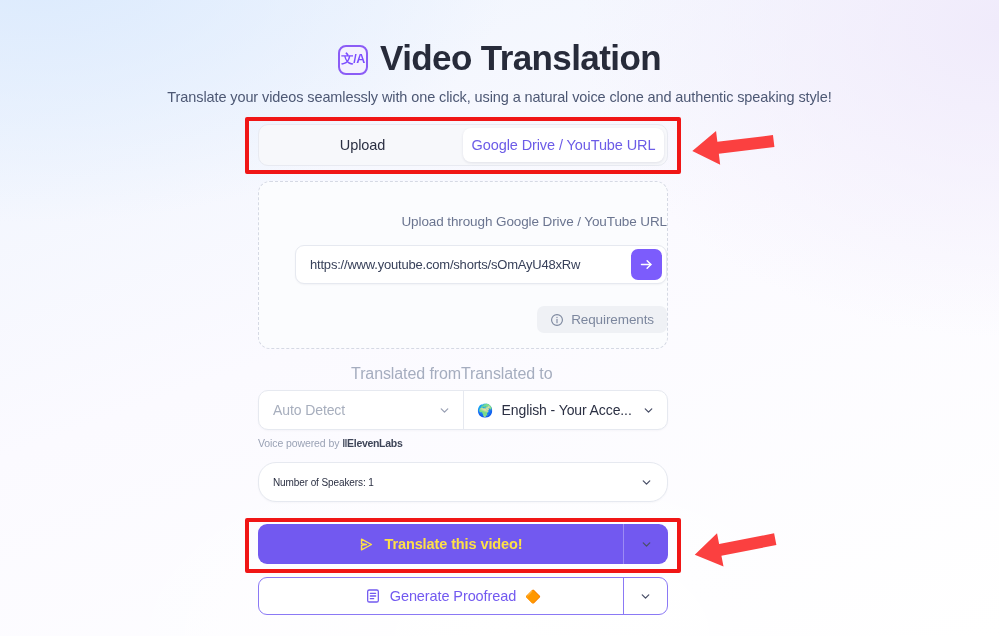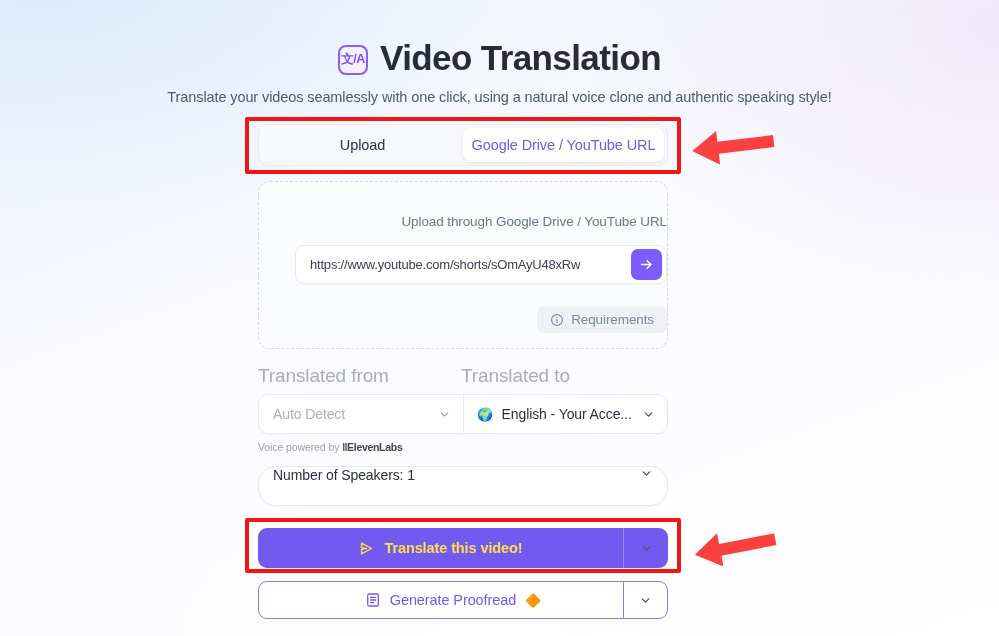--- a/index.html
+++ b/index.html
@@ -174,23 +174,24 @@
     cursor: pointer;
     letter-spacing: -0.1px;
   }
 
   
   .lang-labels {
     display: flex;
     margin-top: 16px;
   }
   .lang-label {
-    font-size: 19px;
+    font-size: 16px;
     color: #a5adbf;
     letter-spacing: -0.1px;
+    text-align: right;
   }
   .lang-label.from { width: 203px; }
 
   .lang-row {
     display: flex;
     margin-top: 7px;
     height: 40px;
     border: 1px solid #e6e9f0;
     border-radius: 10px;
     background: #fff;
@@ -234,23 +235,23 @@
   }
 
   
   .speakers {
     margin-top: 13px;
     height: 40px;
     border: 1px solid #e6e9f0;
     border-radius: 18px;
     background: #fff;
     display: flex;
-    align-items: flex-start;
+    align-items: center;
     padding: 0 14px;
-    font-size: 14px;
+    font-size: 10px;
     color: #2b3043;
     cursor: pointer;
     box-shadow: 0 1px 2px rgba(25,30,60,0.03);
     letter-spacing: -0.1px;
   }
   .speakers span.lbl { flex: 1; }
 
   
   .translate-row {
     margin-top: 22px;

